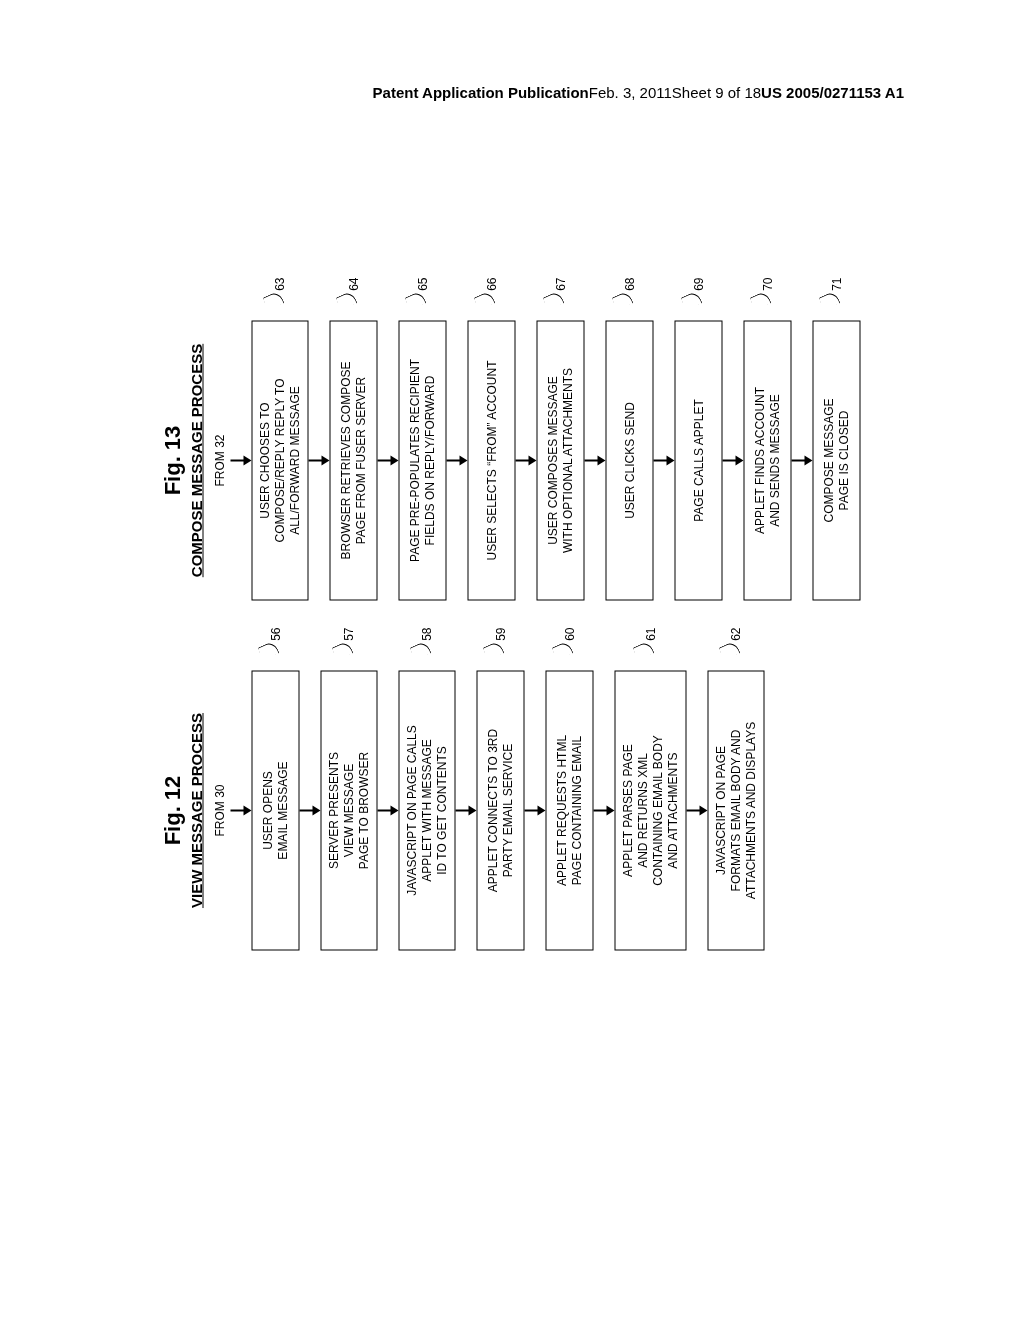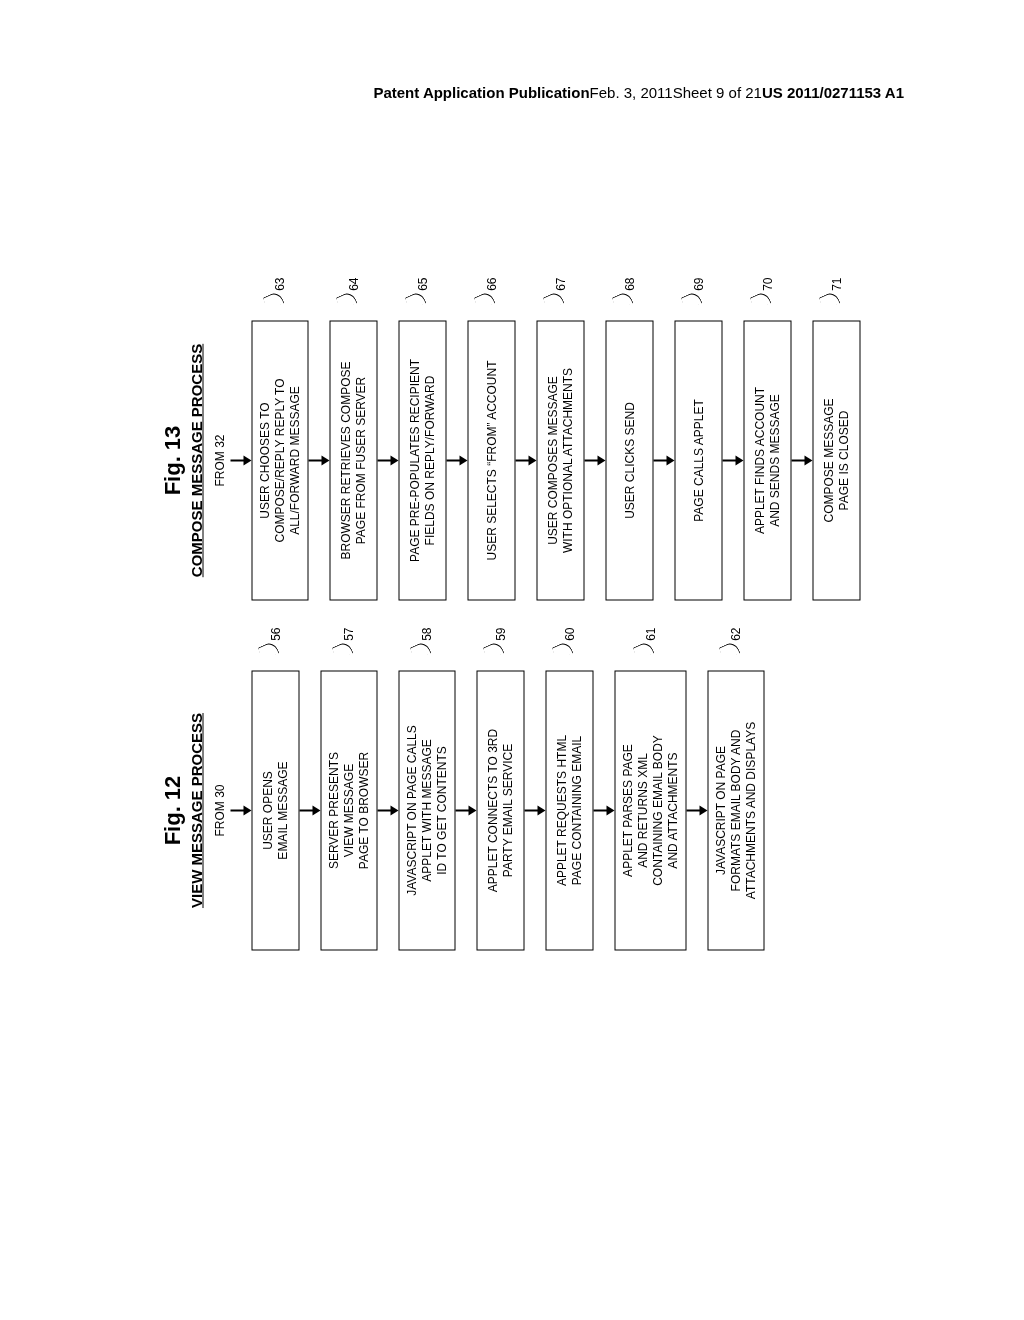--- a/index.html
+++ b/index.html
@@ -105,22 +105,22 @@
   .ref-num { }
 </style>
 </head>
 <body>
 
 <div class="page">
 
   <div class="header">
     <span class="pub-label">Patent Application Publication</span>
     <span class="date">Feb. 3, 2011</span>
-    <span class="sheet">Sheet 9 of 21</span>
-    <span class="pubno">US 2011/0271153 A1</span>
+    <span class="sheet">Sheet 9 of 18</span>
+    <span class="pubno">US 2005/0271153 A1</span>
   </div>
 
   <div class="diagram-area">
     <div class="rotated-wrap">
 
       <div class="flow-col">
         <div class="fig-label">Fig. 12</div>
         <div class="fig-sub">VIEW MESSAGE PROCESS</div>
         <div class="from-label">FROM 30</div>
         <div class="arrow-wrap">

